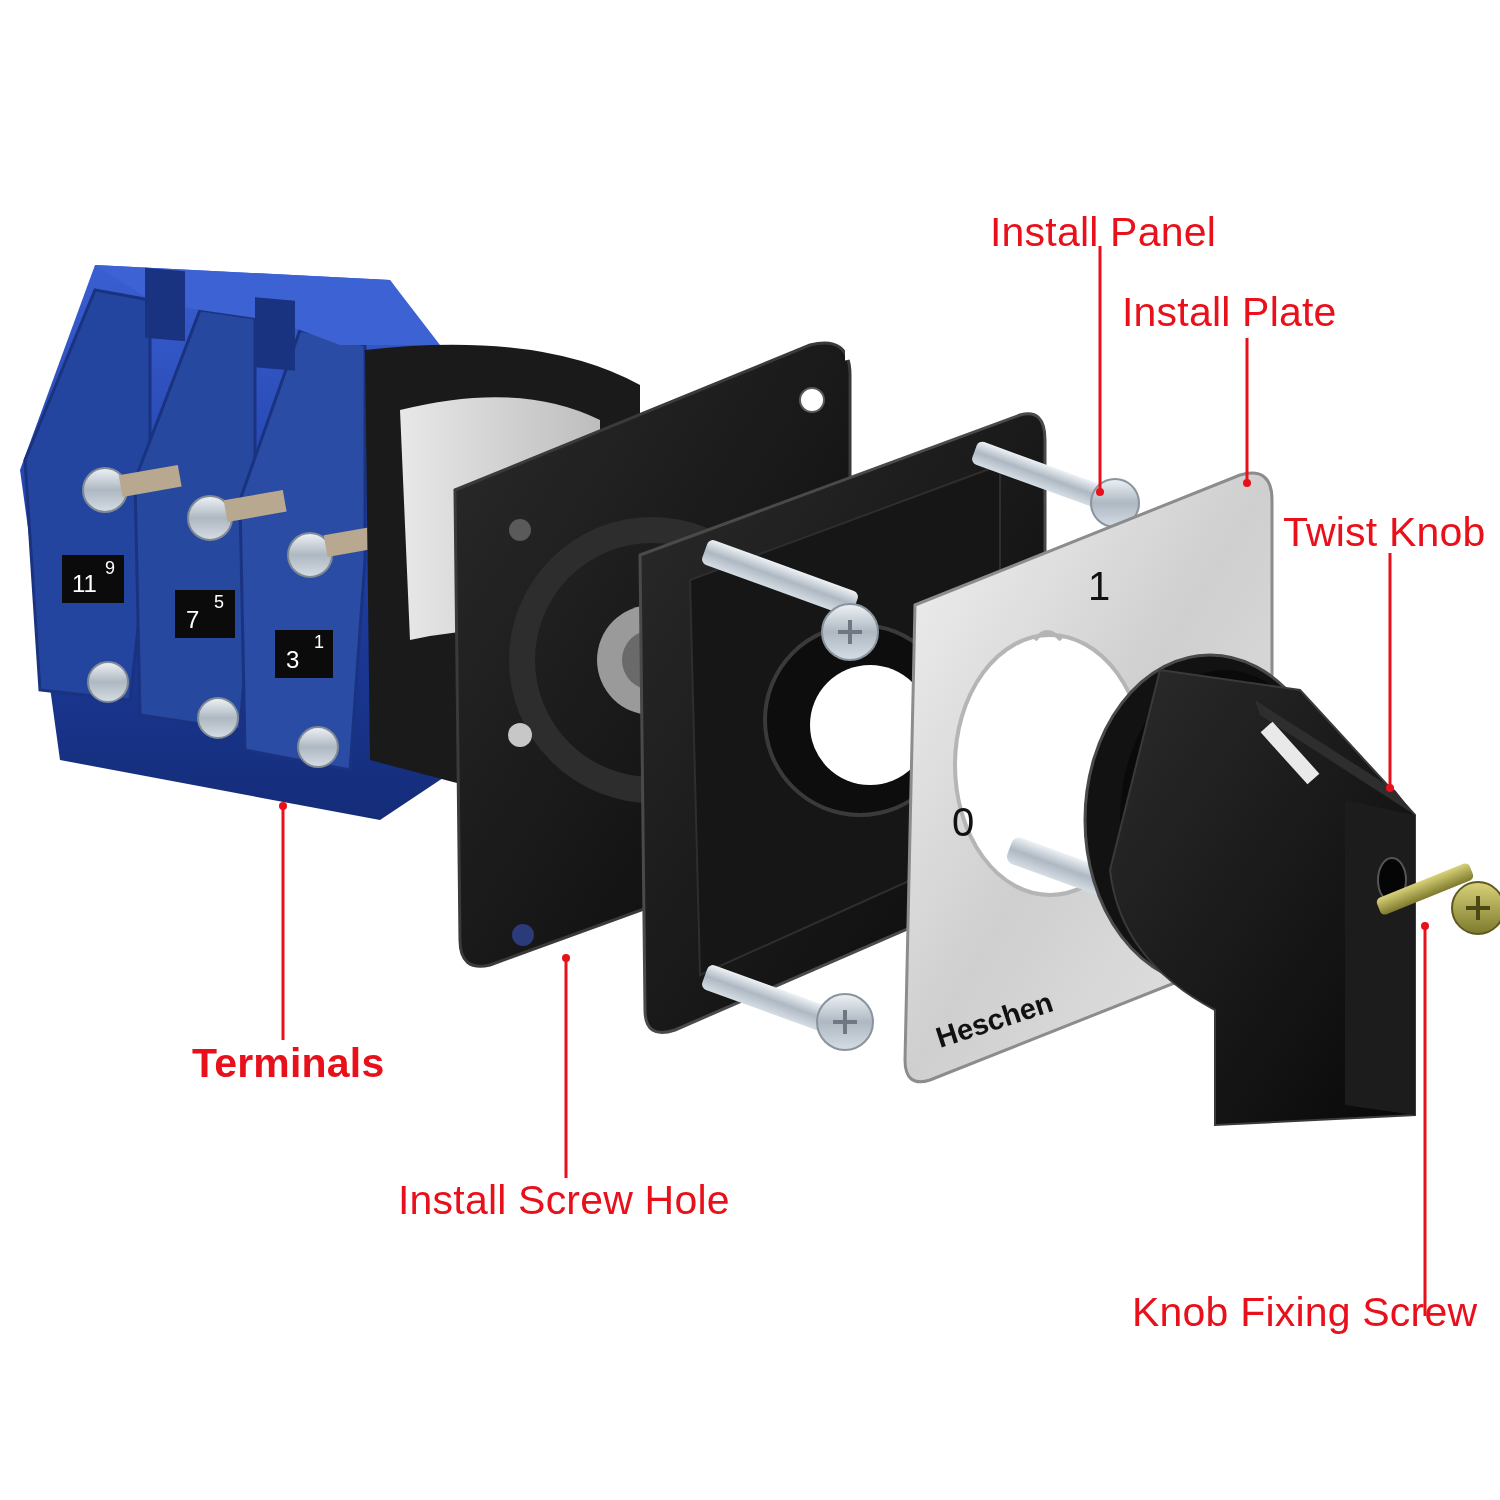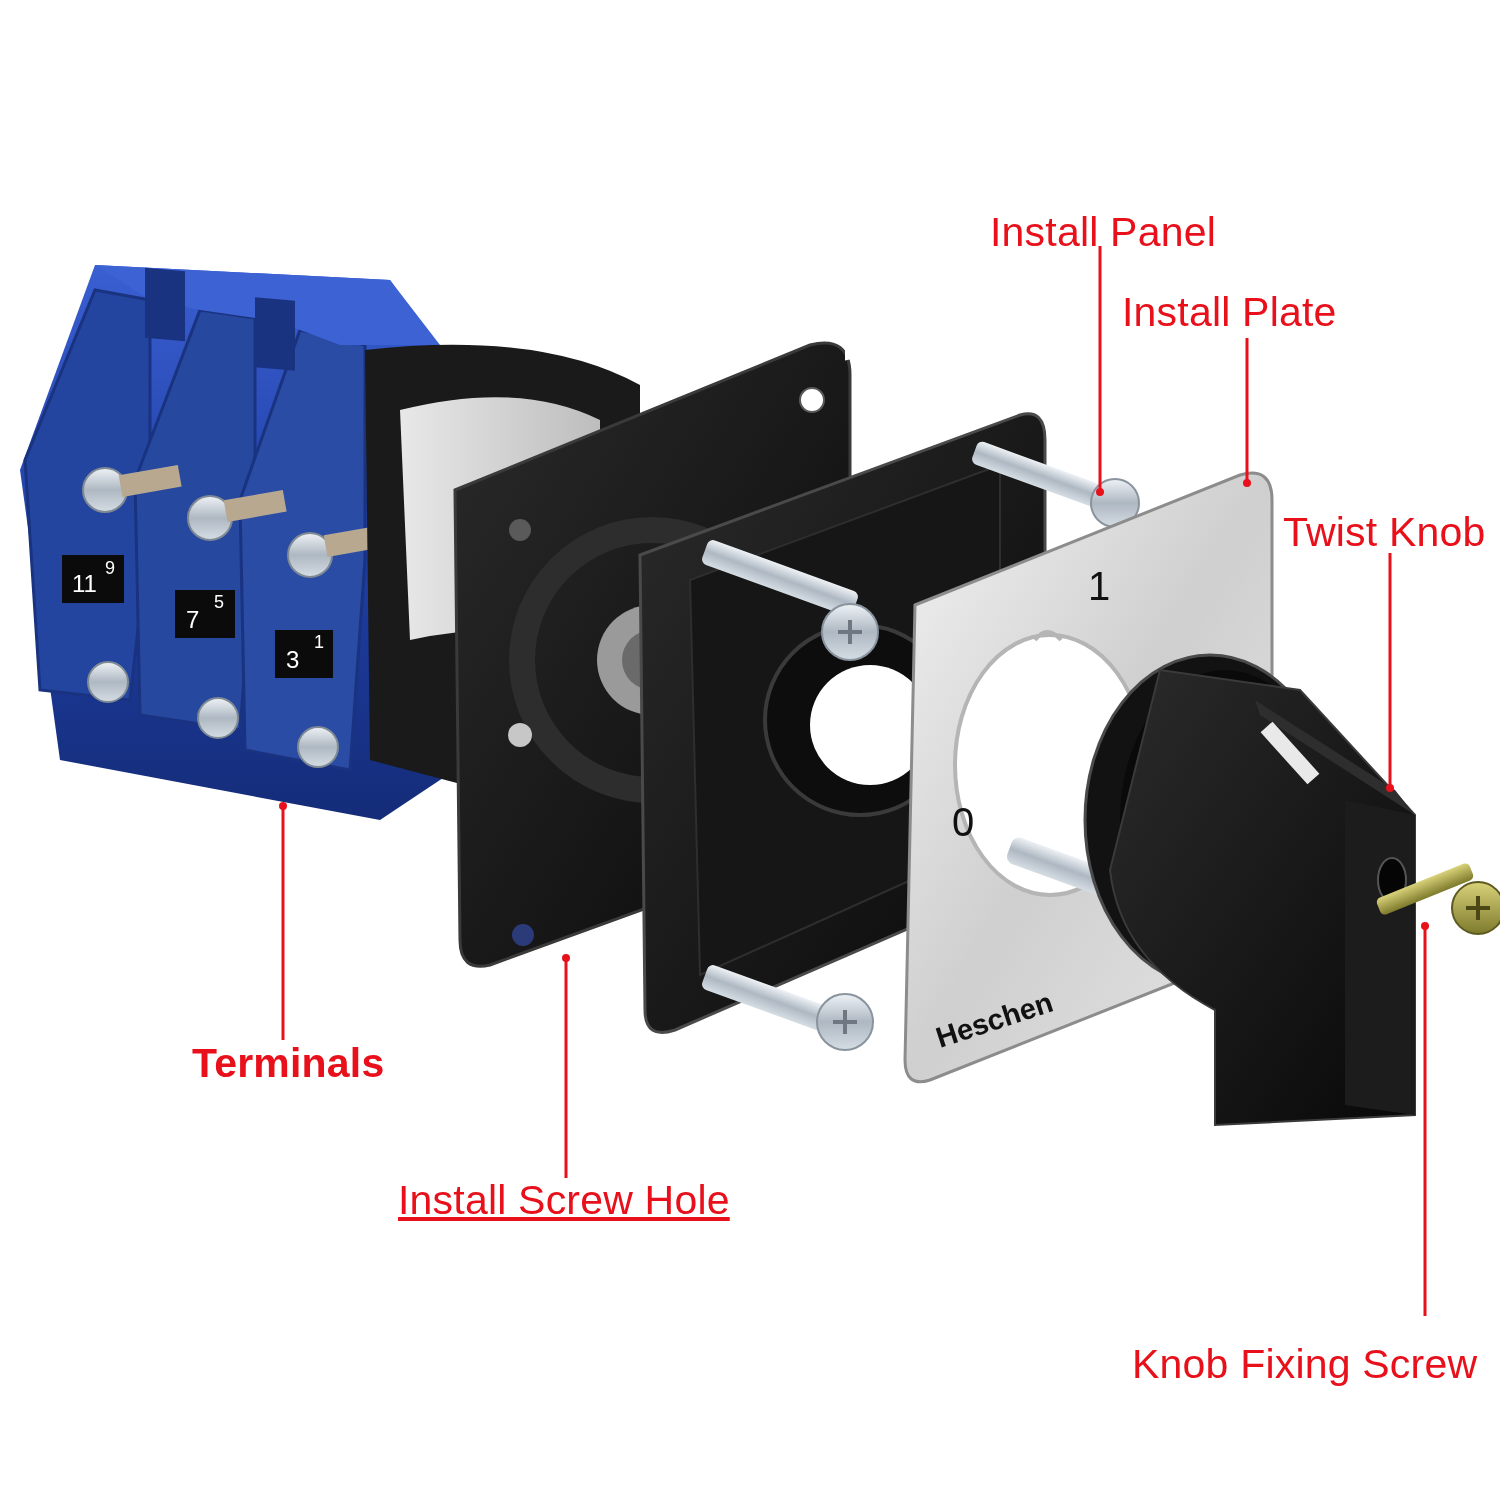--- a/index.html
+++ b/index.html
@@ -163,16 +163,16 @@
       <circle cx="283" cy="806" r="4" fill="#e8101a"></circle>
 
       <line x1="566" y1="958" x2="566" y2="1178" stroke="#e8101a" stroke-width="3"></line>
       <circle cx="566" cy="958" r="4" fill="#e8101a"></circle>
     </g>
   </svg>
 
   <div class="callout" style="left:990px; top:200px;margin-top:12px;">Install Panel</div>
   <div class="callout" style="left:1122px; top:292px;">Install Plate</div>
   <div class="callout" style="left:1283px; top:512px;">Twist Knob</div>
-  <div class="callout" style="left:1132px; top:1344px;">Knob Fixing Screw</div>
+  <div class="callout" style="left:1132px; top:1292px;">Knob Fixing Screw</div>
   <div class="callout" style="left:192px; top:1043px;font-weight:bold;">Terminals</div>
-  <div class="callout" style="left:398px; top:1180px;text-decoration:underline;">Install Screw Hole</div>
+  <div class="callout" style="left:398px; top:1180px;">Install Screw Hole</div>
 </div>
 
 </body></html>

